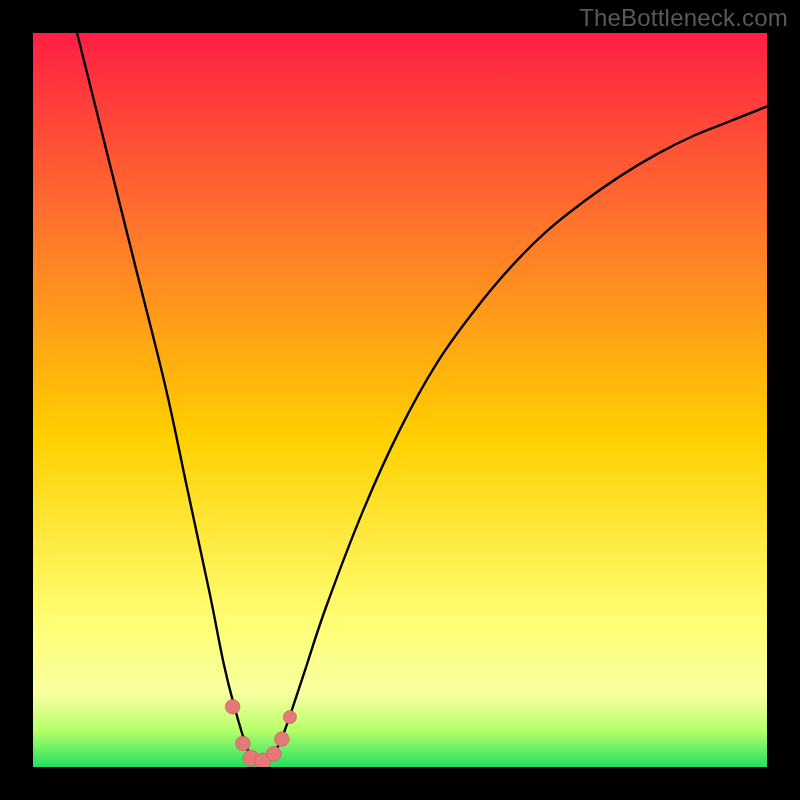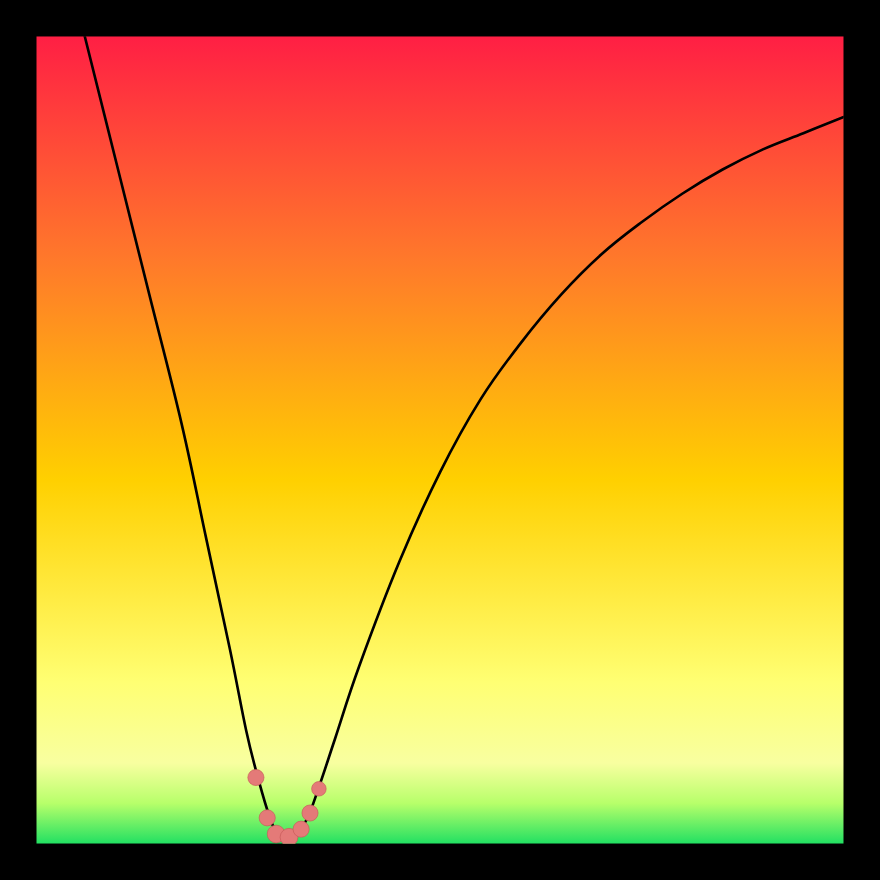--- a/index.html
+++ b/index.html
@@ -37,20 +37,21 @@
   }
   svg {
     display: block;
   }
 </style>
 </head>
 <body>
 
 <div class="frame">
 
+  <div class="watermark">TheBottleneck.com</div>
 
   <div class="plot-area">
     <svg id="chart-svg" width="734" height="734" viewBox="0 0 734 734">
       <defs>
         <linearGradient id="bg-grad" x1="0" y1="0" x2="0" y2="1">
           <stop id="g0" offset="0%" stop-color="#ff1f44"></stop>
           <stop id="g1" offset="28%" stop-color="#ff7a2a"></stop>
           <stop id="g2" offset="55%" stop-color="#ffd000"></stop>
           <stop id="g3" offset="80%" stop-color="#ffff73"></stop>
           <stop id="g4" offset="90%" stop-color="#f8ffa0"></stop>

